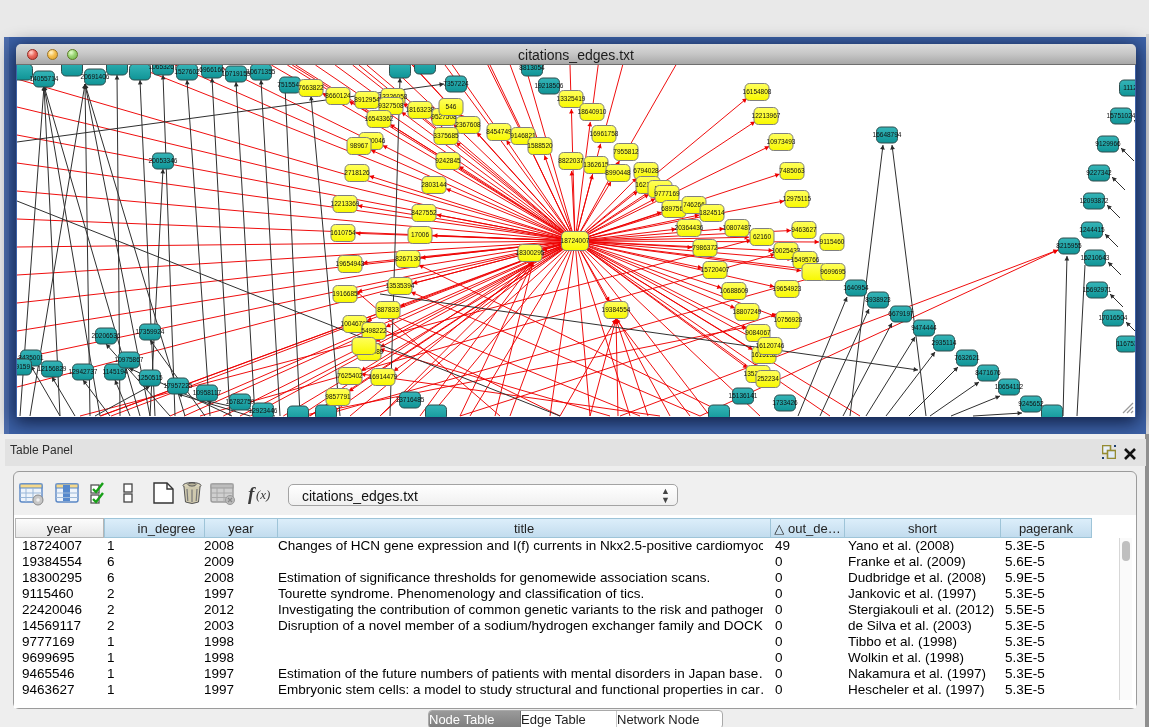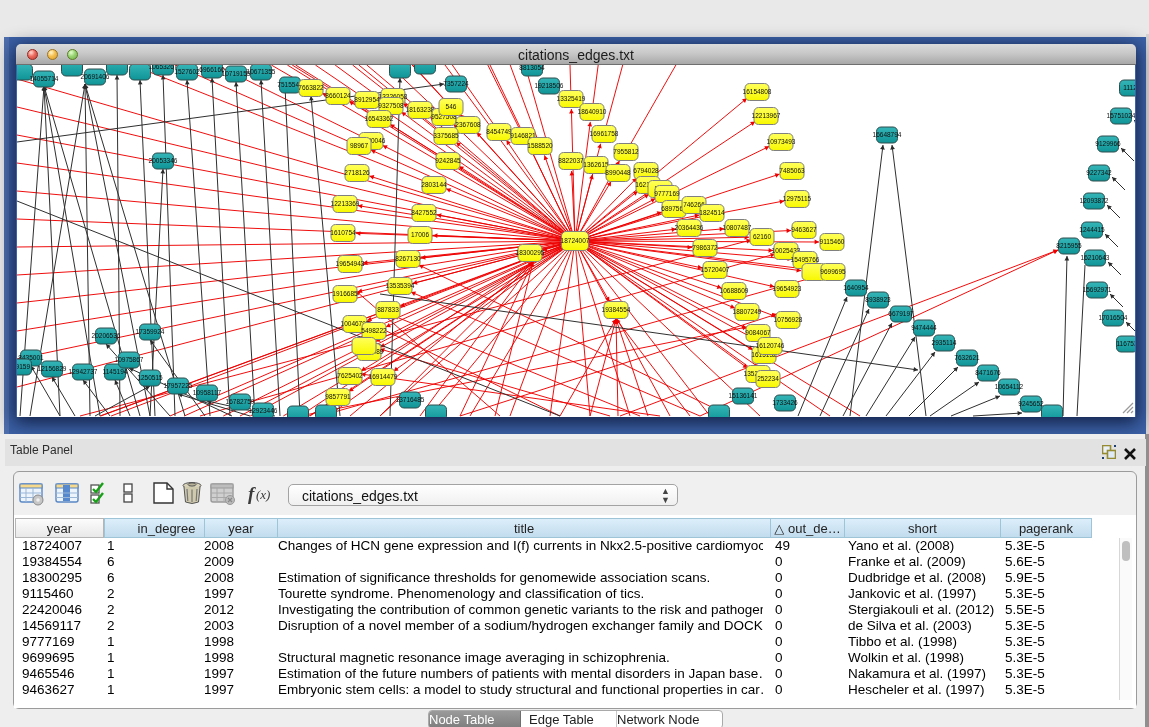--- a/index.html
+++ b/index.html
@@ -866,21 +866,20 @@
       <span class="c2">1</span>
       <span class="c3">1998</span>
       <span class="c5">0</span>
       <span class="c6">Tibbo et al. (1998)</span>
       <span class="c7">5.3E-5</span>
     </div>
 <div class="row" style="top:616px">
       <span class="c1">9699695</span>
       <span class="c2">1</span>
       <span class="c3">1998</span>
-      <span class="c4">Structural magnetic resonance image averaging in schizophrenia.</span>
       <span class="c5">0</span>
       <span class="c6">Wolkin et al. (1998)</span>
       <span class="c7">5.3E-5</span>
     </div>
 <div class="row" style="top:632px">
       <span class="c1">9465546</span>
       <span class="c2">1</span>
       <span class="c3">1997</span>
       <span class="c4">Estimation of the future numbers of patients with mental disorders in Japan base…</span>
       <span class="c5">0</span>
@@ -895,20 +894,20 @@
       <span class="c5">0</span>
       <span class="c6">Hescheler et al. (1997)</span>
       <span class="c7">5.3E-5</span>
     </div>
 
  <div id="sbar">
       <div class="th"></div>
     </div>
  <div id="tabs">
    <div class="seg sel" style="width:92px;">Node Table</div>
-   <div class="seg" style="width:96px;padding-left:8px;">Edge Table</div>
+   <div class="seg" style="width:96px;">Edge Table</div>
    <div class="seg" style="width:105px;border-right:none;">Network Node</div>
  </div>
  <div id="status">
       <span class="mt">Memory: OK</span>
     </div>
  <div class="dot" style="position:absolute;left:1121px;top:710px;width:12px;height:12px;border-radius:50%;background:#3ec93e;border:1px solid #1f701f;box-sizing:border-box;"></div>
 </div>
 
 </body></html>

